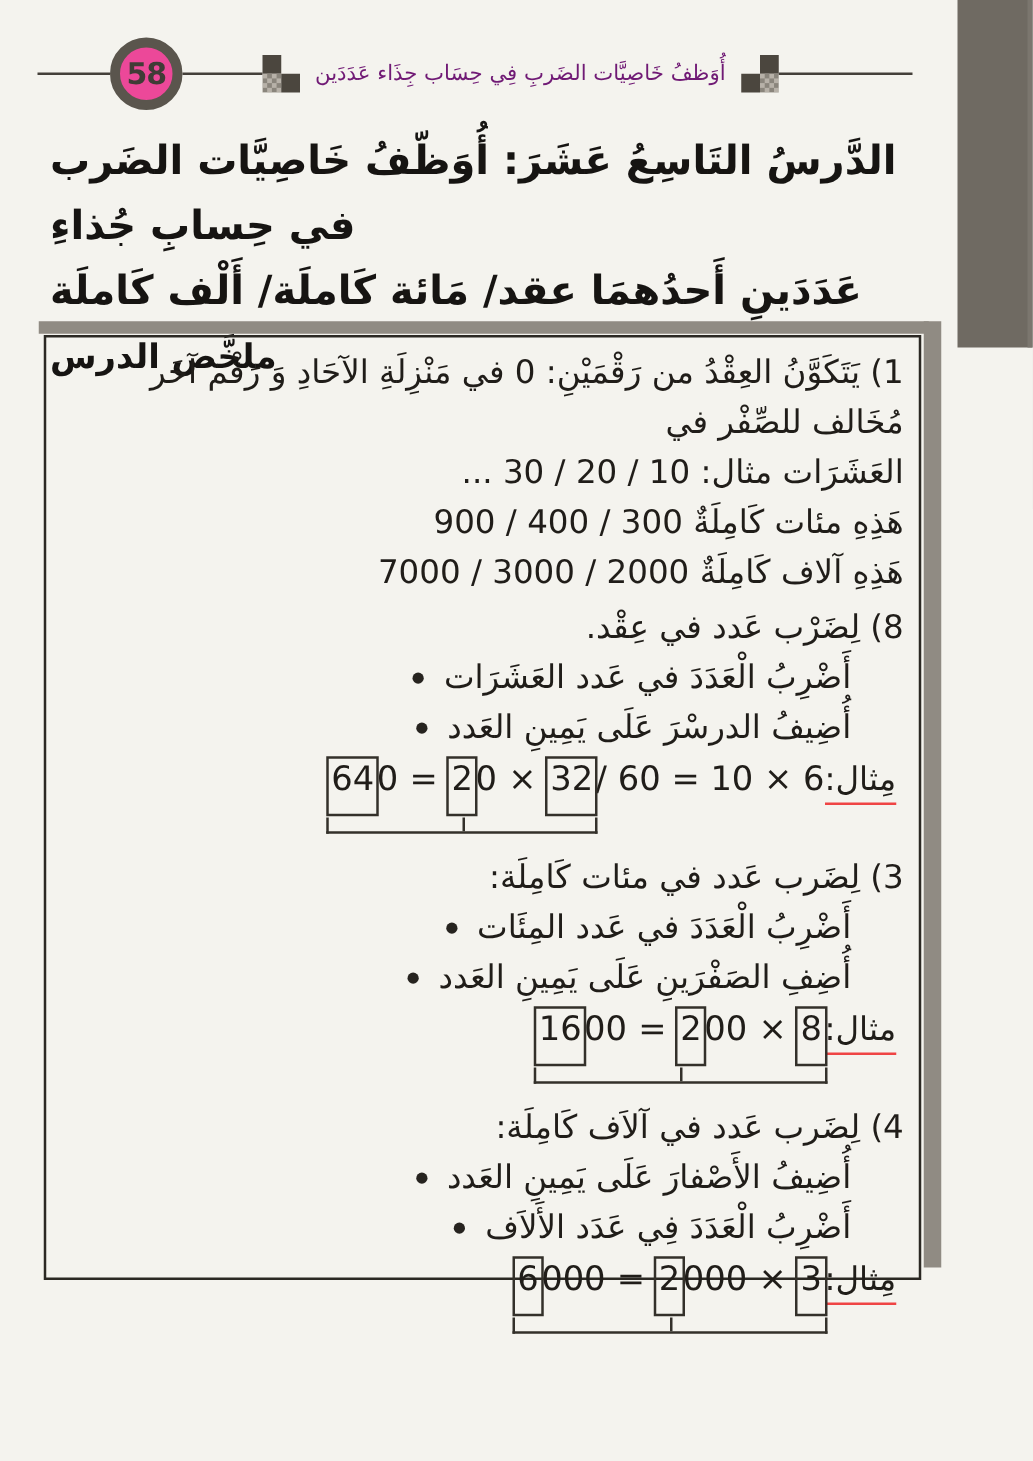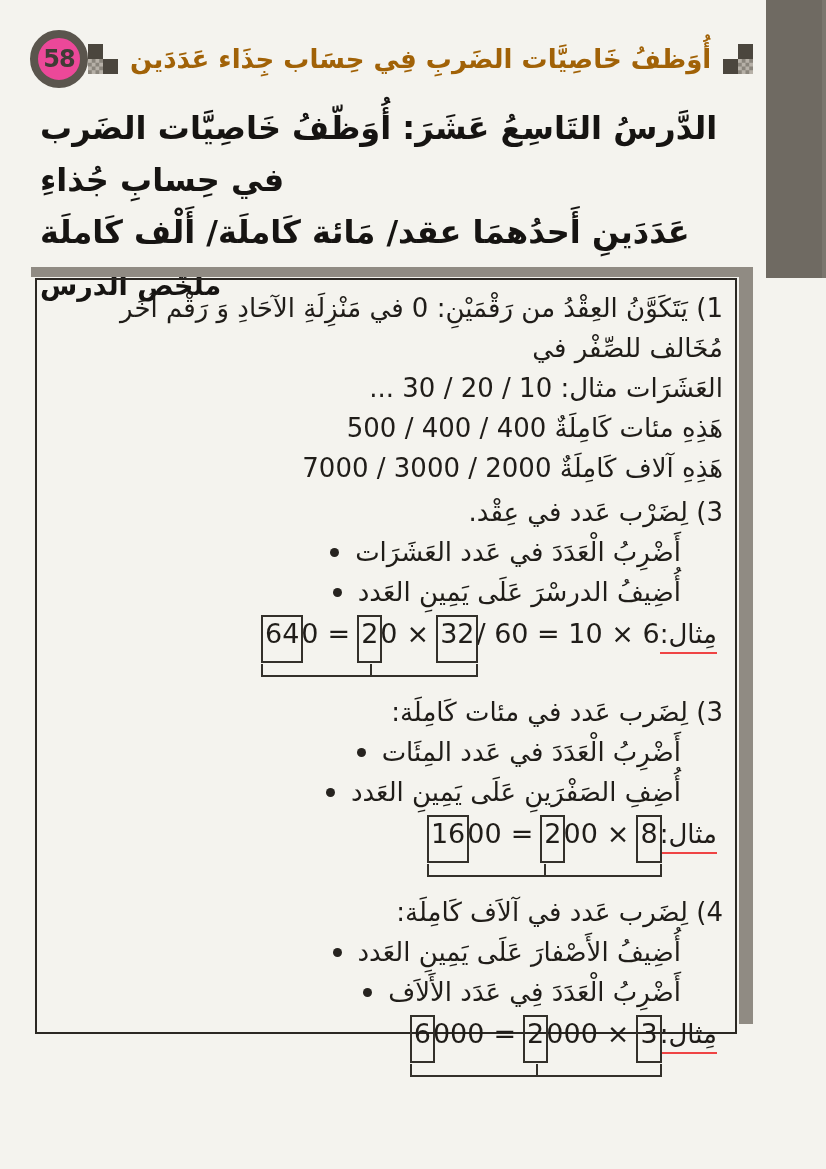--- a/index.html
+++ b/index.html
@@ -23,31 +23,31 @@
   .badge { width:42px; height:42px; border-radius:50%; border:8px solid #5a554d;
     background:#ec4899; display:flex; align-items:center; justify-content:center;
     flex:0 0 auto; }
   .badge span { font-size:24px; font-weight:bold; color:#403c36; letter-spacing:-1px; }
   .deco { width:30px; height:30px; display:grid; grid-template-columns:15px 15px;
     grid-template-rows:15px 15px; flex:0 0 auto; }
   .sq-dark { background:#4b463e; }
   .sq-check { background:conic-gradient(#8a857c 90deg, #b7b1a8 90deg 180deg,
     #8a857c 180deg 270deg, #b7b1a8 270deg); background-size:7.5px 7.5px; }
   .sq-empty { background:transparent; }
-  .h-title { direction:rtl; font-size:26px; font-weight:bold; white-space:nowrap;
-    padding:0 12px; color:#a16207; }
+  .h-title { direction:rtl; font-size:17px; font-weight:normal; white-space:nowrap;
+    padding:0 12px; color:#701a75; }
 
   
   .lesson-head { position:absolute; top:102px; left:40px; width:730px;
     text-align:left; direction:rtl; color:#161412; }
   .t1 { font-size:32px; font-weight:bold; line-height:52px; }
   .t2 { font-size:27px; font-weight:bold; line-height:40px; margin-top:8px; }
 
   
-  .sbox { position:absolute; top:278px; left:35px; width:676px; height:744px;
+  .sbox { position:absolute; top:268px; left:35px; width:676px; height:744px;
     border:2px solid #2b2823; background:transparent; padding:8px 12px 0 10px;
     direction:rtl; text-align:right; font-size:26px; }
   .sbox::before { 
     content:""; position:absolute; top:-13px; left:-6px; right:-8px; height:10px;
     background:#908b83; }
   .sbox::after { 
     content:""; position:absolute; top:-13px; right:-18px; width:14px; bottom:8px;
     background:#908b83; }
   .p { line-height:40px; }
   .head { margin-top:4px; }
@@ -104,24 +104,24 @@
   <div class="lesson-head">
     <div class="t1">الدَّرسُ التَاسِعُ عَشَرَ: أُوَظّفُ خَاصِيَّات الضَرب في حِسابِ جُذاءِ</div>
     <div class="t1">عَدَدَينِ أَحدُهمَا عقد/ مَائة كَاملَة/ أَلْف كَاملَة</div>
     <div class="t2">ملخَّص الدرس</div>
   </div>
 
   <div class="sbox">
 
     <div class="p">1) يَتَكَوَّنُ العِقْدُ من رَقْمَيْنِ: 0 في مَنْزِلَةِ الآحَادِ وَ رَقْم آخَر مُخَالف للصِّفْر في</div>
     <div class="p">العَشَرَات مثال: 10 / 20 / 30 ...</div>
-    <div class="p">هَذِهِ مئات كَامِلَةٌ 400 / 400 / 500</div>
+    <div class="p">هَذِهِ مئات كَامِلَةٌ 300 / 400 / 900</div>
     <div class="p">هَذِهِ آلاف كَامِلَةٌ 2000 / 3000 / 7000</div>
 
-    <div class="p head">3) لِضَرْب عَدد في عِقْد.</div>
+    <div class="p head">8) لِضَرْب عَدد في عِقْد.</div>
     <div class="bullet-line">
       <span class="dot"></span>
       <span>أَضْرِبُ الْعَدَدَ في عَدد العَشَرَات</span>
     </div>
     <div class="bullet-line">
       <span class="dot"></span>
       <span>أُضِيفُ الدرسْرَ عَلَى يَمِينِ العَدد</span>
     </div>
     <div class="example-row">
       <span class="eq-wrap"><span class="dbox">64</span><span>0</span><span class="op">=</span><span class="dbox">2</span><span>0</span><span class="op">×</span><span class="dbox">32</span><span class="bracket">

